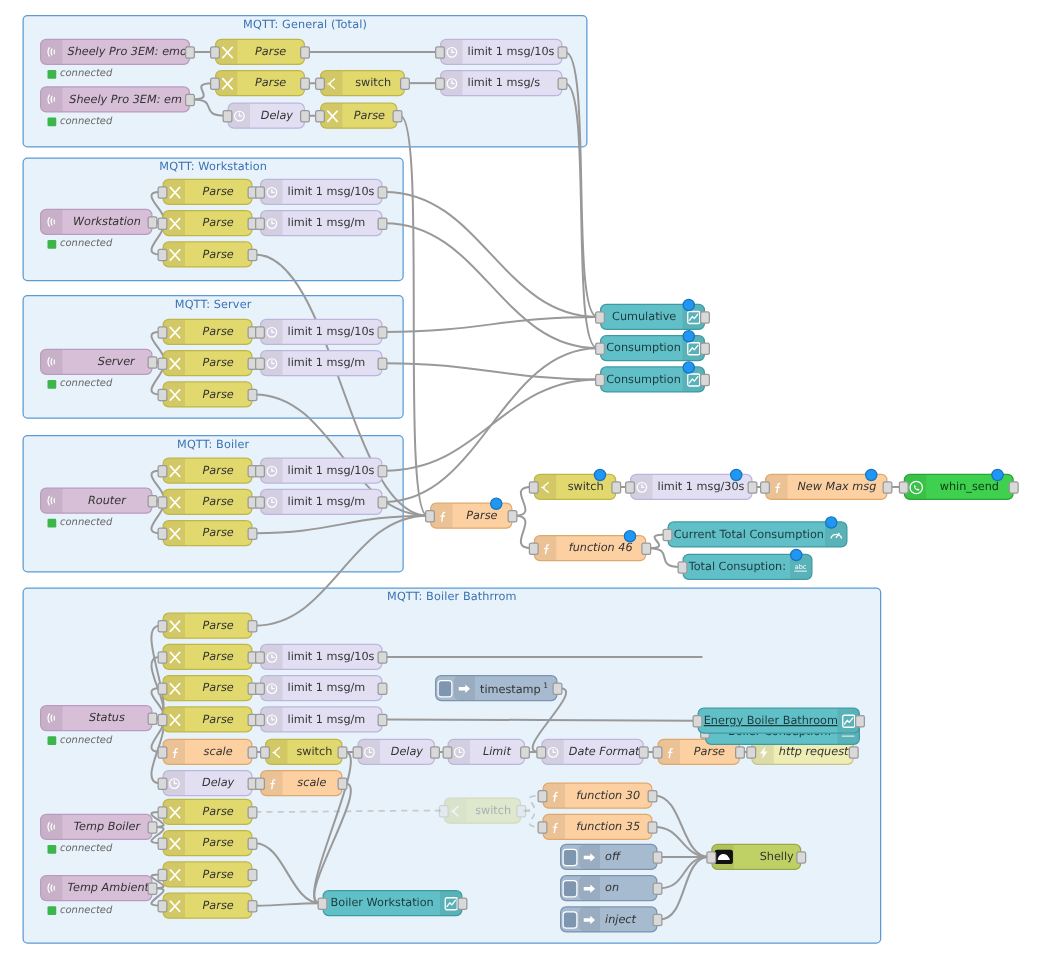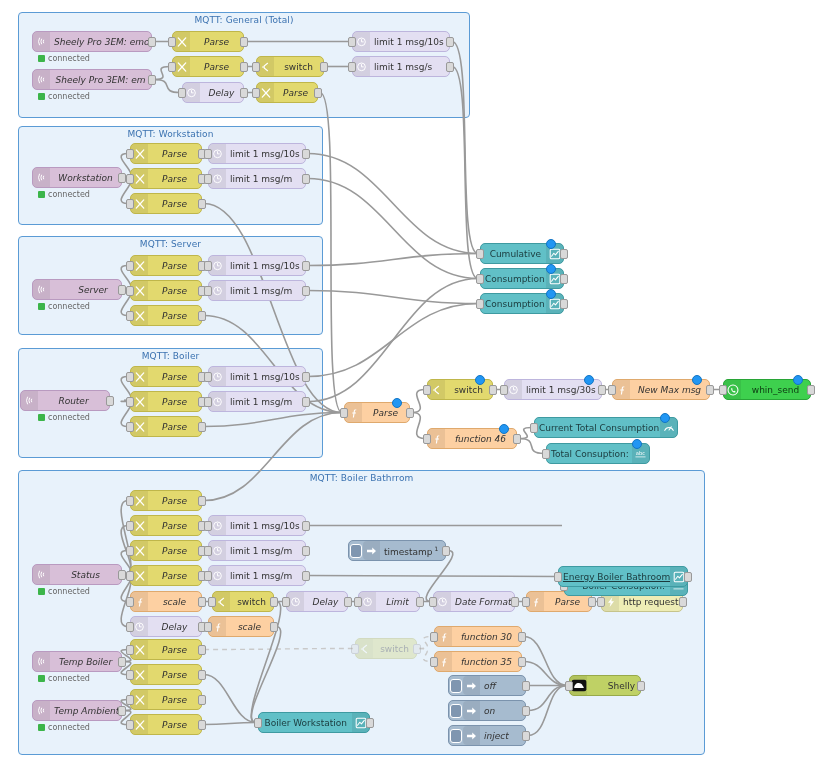--- a/index.html
+++ b/index.html
@@ -46,21 +46,21 @@
 
   
   .port{position:absolute;width:6px;height:8px;border-radius:2px;background:#d9d9d9;
         border:1px solid #999;top:50%;transform:translateY(-50%);}
   .port.in{left:-5px;}
   .port.out{right:-5px;}
   .btn-dot{position:absolute;width:8px;height:8px;border-radius:50%;background:#2196f3;
         border:1px solid #1275c4;top:-5px;right:7px;}
 
   
-  .status{position:absolute;font-size:8px;color:#666;display:flex;align-items:center;gap:3px;}
+  .status{position:absolute;font-size:8px;color:#666;display:flex;align-items:flex-end;gap:3px;font-style:italic;}
   .status .dot{width:7px;height:7px;background:#3cb54a;border-radius:1px;display:inline-block;}
   svg{display:block;}
 </style>
 </head>
 <body>
 
 <div id="canvas">
   <div id="groups-layer">
       <div class="group" style="left: 18px; top: 12px; width: 452px; height: 106px;">
         <div class="group-label">MQTT: General (Total)</div>
@@ -440,21 +440,21 @@
             <g fill="none" stroke="#fff" stroke-width="1.4">
               <circle cx="8" cy="8.5" r="5.6"></circle>
               <path d="M8 5.2 V8.5 H10.6" stroke-linecap="round"></path>
             </g>
           </svg>
         </span>
         <span class="lbl">limit 1 msg/m</span>
         <span class="port in"></span>
         <span class="port out"></span>
       </div>
-      <div class="node c-mqttin" style="left: 20px; top: 390px; width: 90px;">
+      <div class="node c-mqttin" style="left: 32px; top: 390px; width: 90px;">
         <span class="ic l">
           <svg width="11" height="11" viewBox="0 0 16 16">
             <g fill="none" stroke="#fff" stroke-width="1.4" stroke-linecap="round">
               <path d="M5 3 Q2 8 5 13"></path>
               <path d="M8 4.5 Q6 8 8 11.5"></path>
               <path d="M11 6 Q10 8 11 10"></path>
             </g>
           </svg>
         </span>
         <span class="lbl it center">Router</span>
@@ -864,21 +864,21 @@
       <div class="node c-func" style="left: 526px; top: 591px; width: 66px;">
         <span class="ic l">
           <svg width="10" height="12" viewBox="0 0 16 16">
             <path d="M10.5 2.2 C8.5 2.2 7.8 3.3 7.6 5 L7.3 7 H5.3 L5.1 8.6 H7.1 L6.1 15 H7.9 L8.9 8.6 H11 L11.2 7 H9.1 L9.4 5.1 C9.55 4.1 9.9 3.7 10.8 3.7 L11.6 3.7 L11.8 2.3 Z" fill="#fff"></path>
           </svg>
         </span>
         <span class="lbl it center">Parse</span>
         <span class="port in"></span>
         <span class="port out"></span>
       </div>
-      <div class="node c-http" style="left: 601px; top: 591px; width: 82px;">
+      <div class="node c-http" style="left: 601px; top: 591px; width: 82px; font-style: italic;">
         <span class="ic l">
           <svg width="12" height="12" viewBox="0 0 16 16">
             <path d="M9.8 1.5 L4 9 H7.5 L6.2 14.5 L12 7 H8.5 Z" fill="#fff"></path>
           </svg>
         </span>
         <span class="lbl center">http request</span>
         <span class="port in"></span>
         <span class="port out"></span>
       </div>
       <div class="node c-inject" style="left: 348px; top: 540px; width: 98px;">

